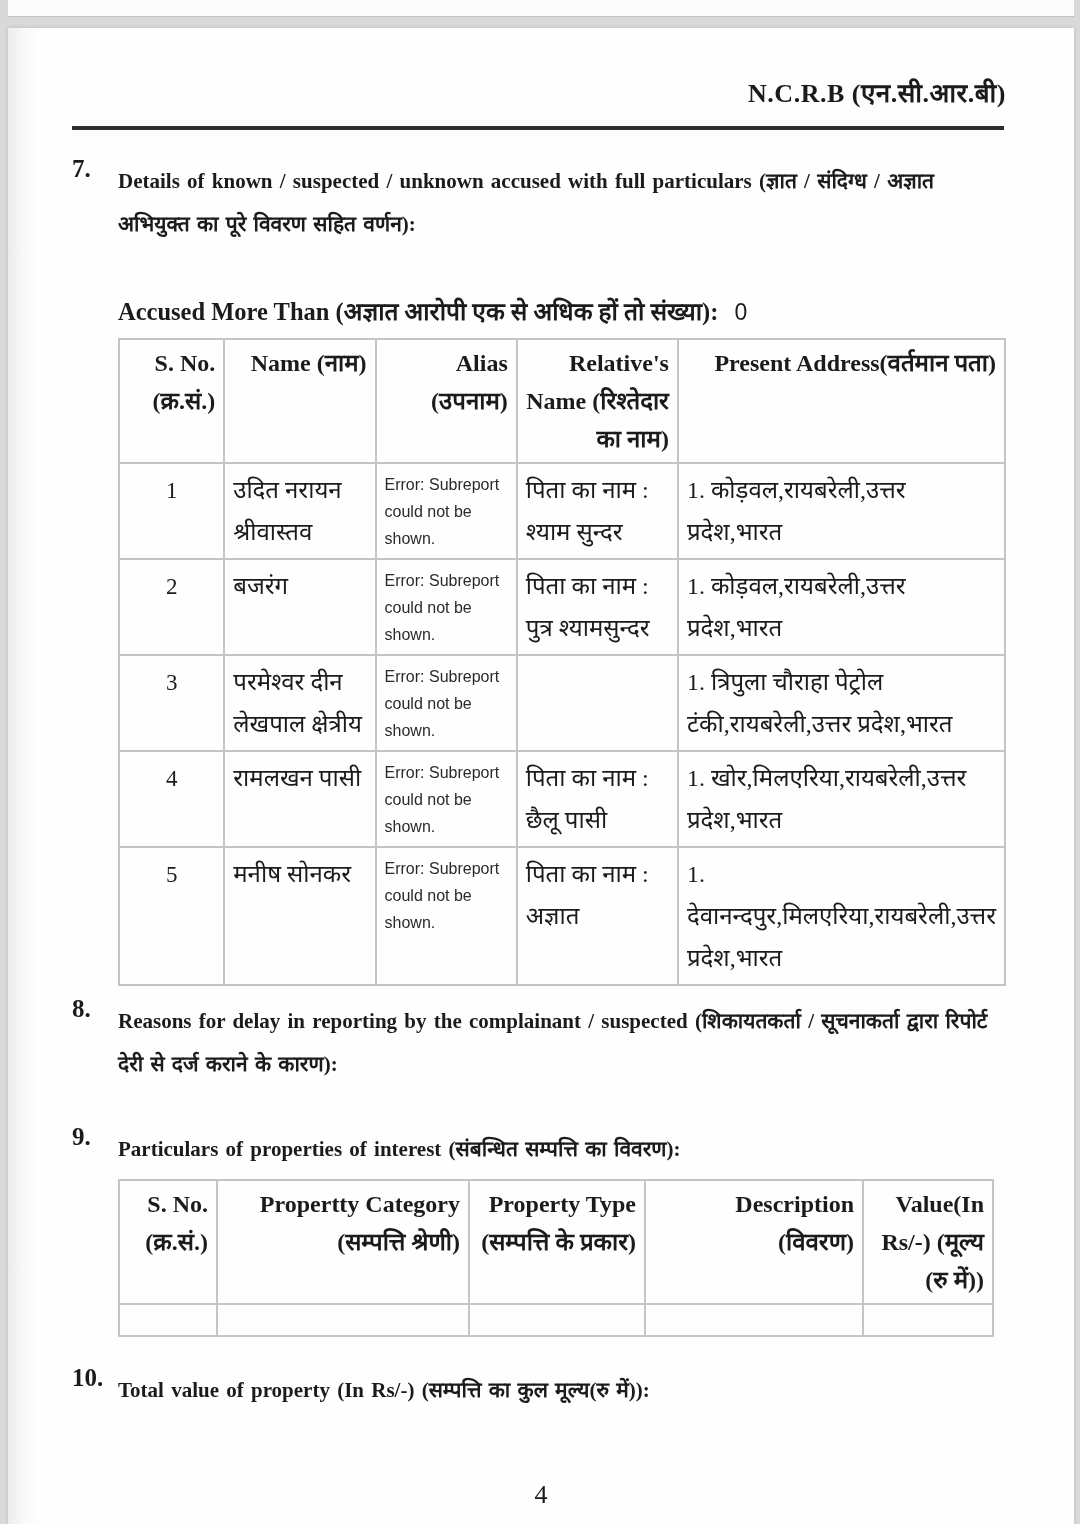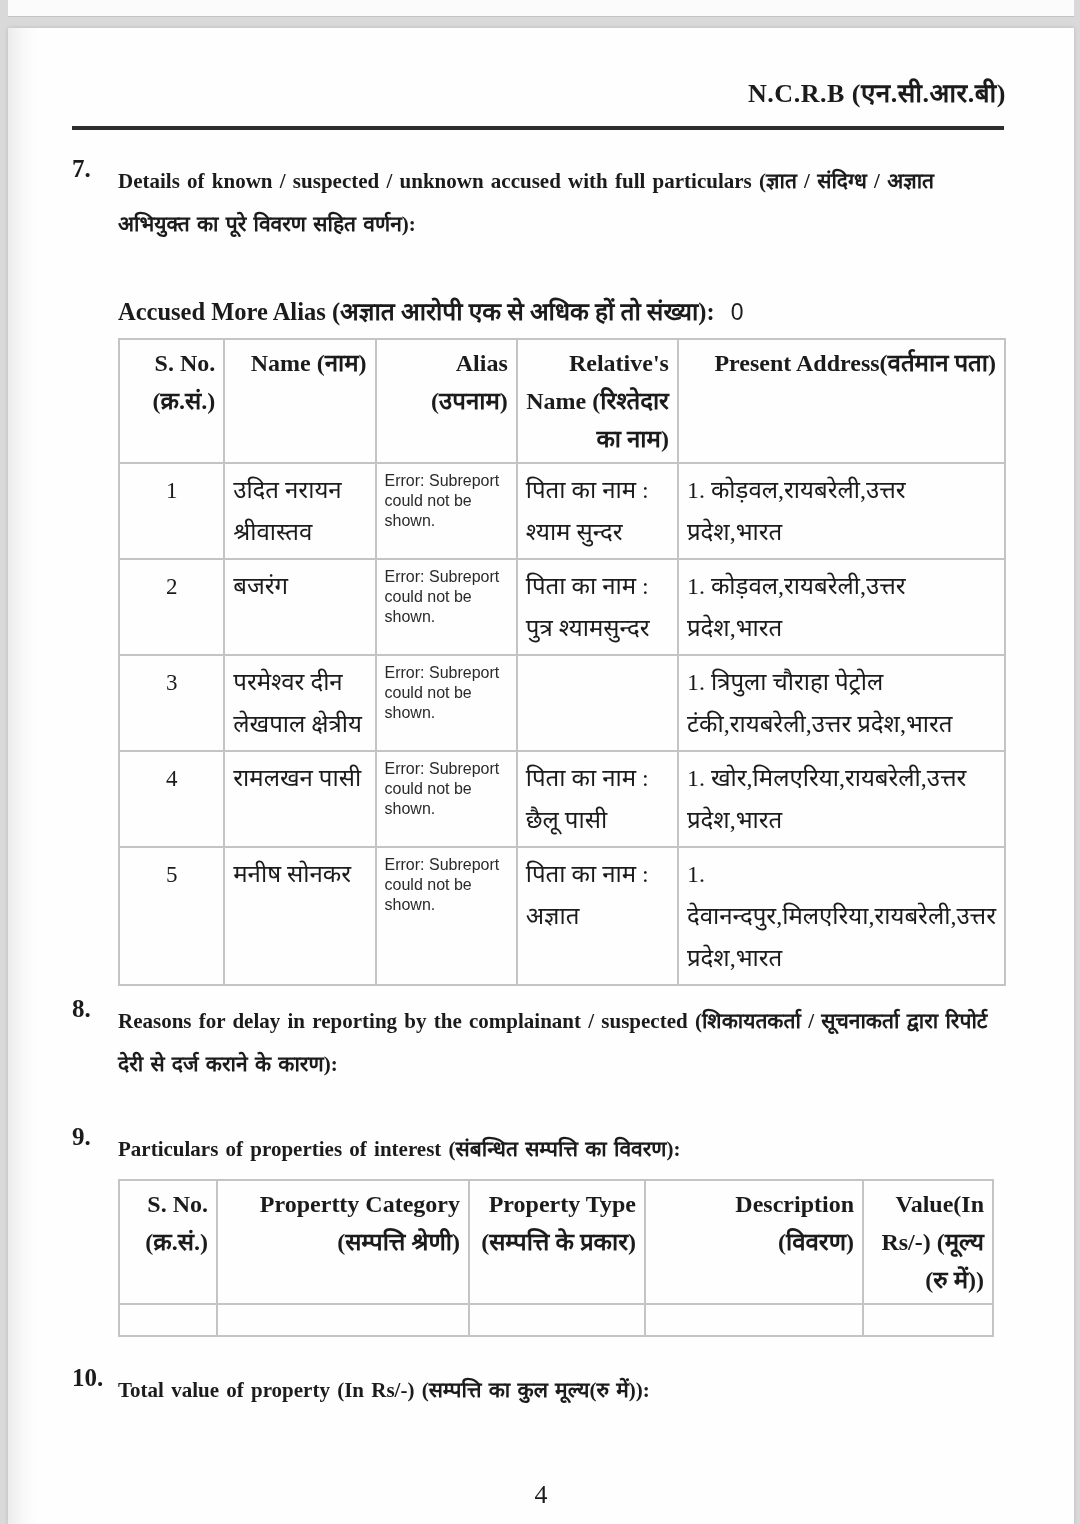--- a/index.html
+++ b/index.html
@@ -82,21 +82,21 @@
   td {
     font-size: 24px; font-weight: normal;
     vertical-align: top;
     padding: 5px 8px;
     line-height: 42px;
     overflow-wrap: break-word;
   }
   .c-sno { text-align: center; font-size: 23px; line-height: 36px; padding-top: 9px; }
   .c-alias {
     font-family: "Liberation Sans", sans-serif;
-    font-size: 16px; line-height: 20px;
+    font-size: 16px; line-height: 27px;
     color: #2a2a2a;
     padding-top: 7px;
   }
   .t2 { margin-top: 8px; }
   .t2 .c-val { text-align: right; }
   .t2 .empty td { height: 30px; padding: 0 8px; }
 
   .pagenum {
     position: absolute; left: 0; right: 0; bottom: 14px;
     text-align: center;
@@ -114,21 +114,21 @@
 
       <div class="ncrb">N.C.R.B (एन.सी.आर.बी)</div>
       <div class="rule"></div>
 
       <div class="section">
         <div class="num">7.</div>
         <div class="stext">Details of known / suspected / unknown accused with full particulars (ज्ञात / संदिग्ध / अज्ञात अभियुक्त का पूरे विवरण सहित वर्णन):</div>
       </div>
 
       <div class="accused-line">
-        <span>Accused More Alias (अज्ञात आरोपी एक से अधिक हों तो संख्या):</span>
+        <span>Accused More Than (अज्ञात आरोपी एक से अधिक हों तो संख्या):</span>
         <span class="val">0</span>
       </div>
 
       <table class="t1">
         <colgroup>
           <col style="width:112px">
             <col style="width:166px">
             <col style="width:154px">
             <col style="width:173px">
             <col style="width:269px">

